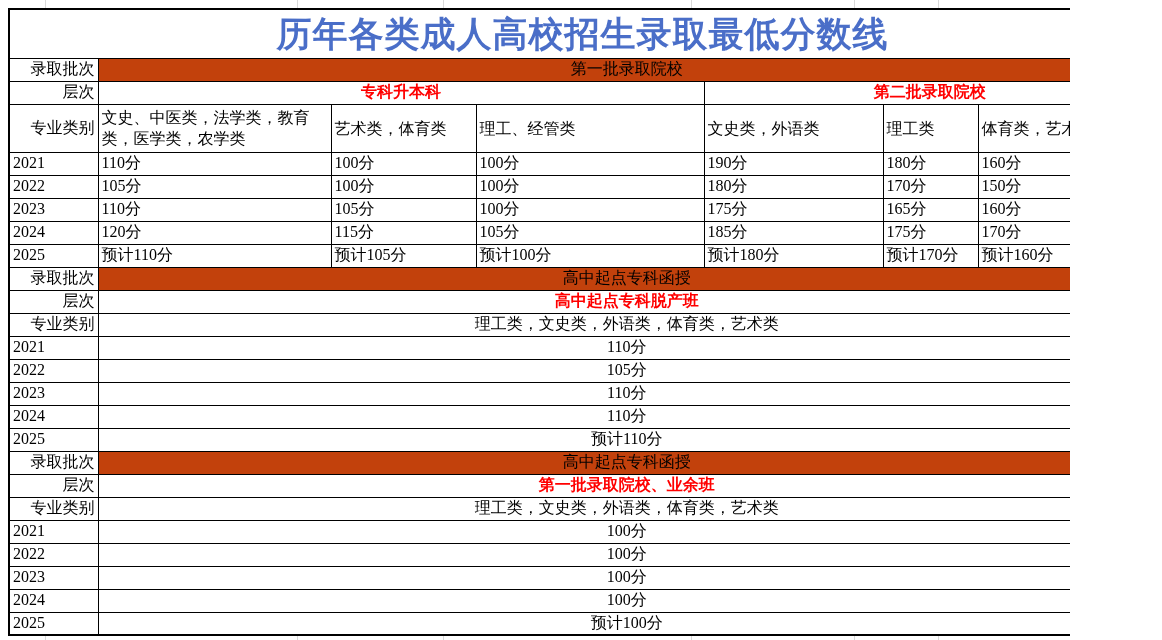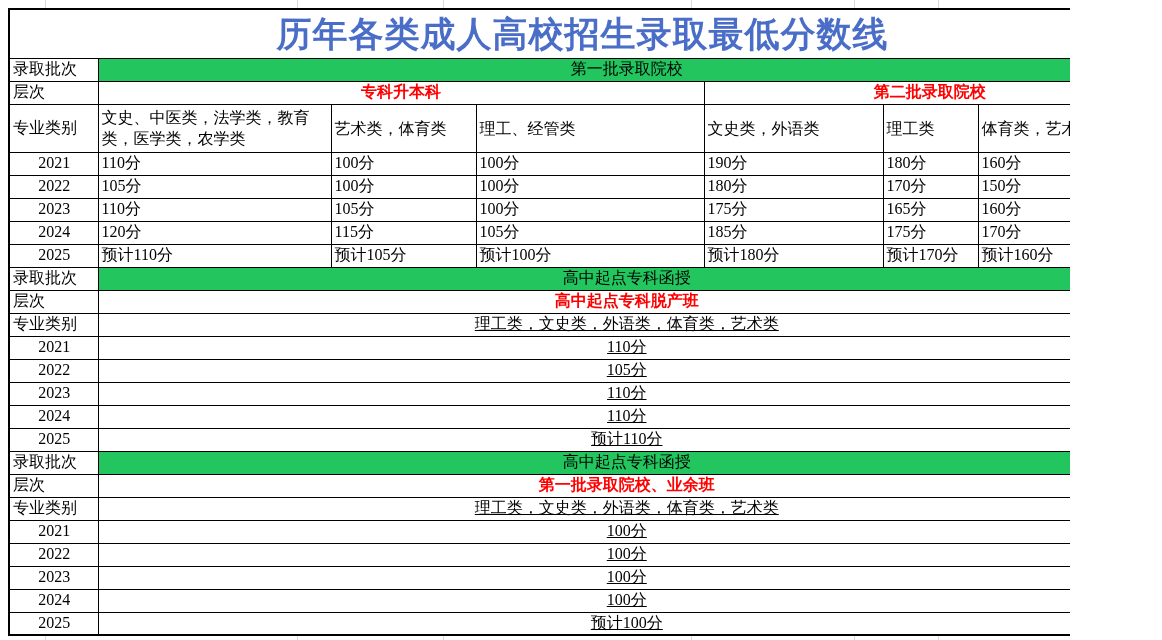--- a/index.html
+++ b/index.html
@@ -19,27 +19,27 @@
     line-height:1.3;overflow:hidden;white-space:normal;
     vertical-align:middle;
   }
   tr.rt{height:49px;}   
   tr.r {height:23px;}   
   tr.rc{height:48px;}   
   td.title{
     text-align:center;font-family:"Liberation Sans","DejaVu Sans",sans-serif;
     font-weight:700;font-size:35px;color:#4a6ec8;letter-spacing:1px;
   }
-  td.lbl {text-align:left;}
-  td.hl  {background:#22c55e;text-align:center;}
+  td.lbl {text-align:right;}
+  td.hl  {background:#c2410c;text-align:center;}
   td.red {color:#ff0000;font-weight:700;text-align:center;margin-top:10px;}
   td.cat {text-align:left;line-height:21px;}
-  td.year{text-align:center;padding-right:2px;}
+  td.year{text-align:left;padding-right:2px;}
   td.val {text-align:left;}
-  td.ctr {text-align:center;text-decoration:underline;}
+  td.ctr {text-align:center;}
   
   .gv{position:absolute;width:1px;background:#d9d9d9;}
   .gv.top{top:0;height:8px;}
   .gv.bot{top:634px;height:6px;}
   .gh-strip{
     position:absolute;left:1156px;top:8px;width:6px;height:626px;
     background:repeating-linear-gradient(to bottom,transparent 0 20px,#d9d9d9 20px 21px);
   }
 </style>
 </head>

